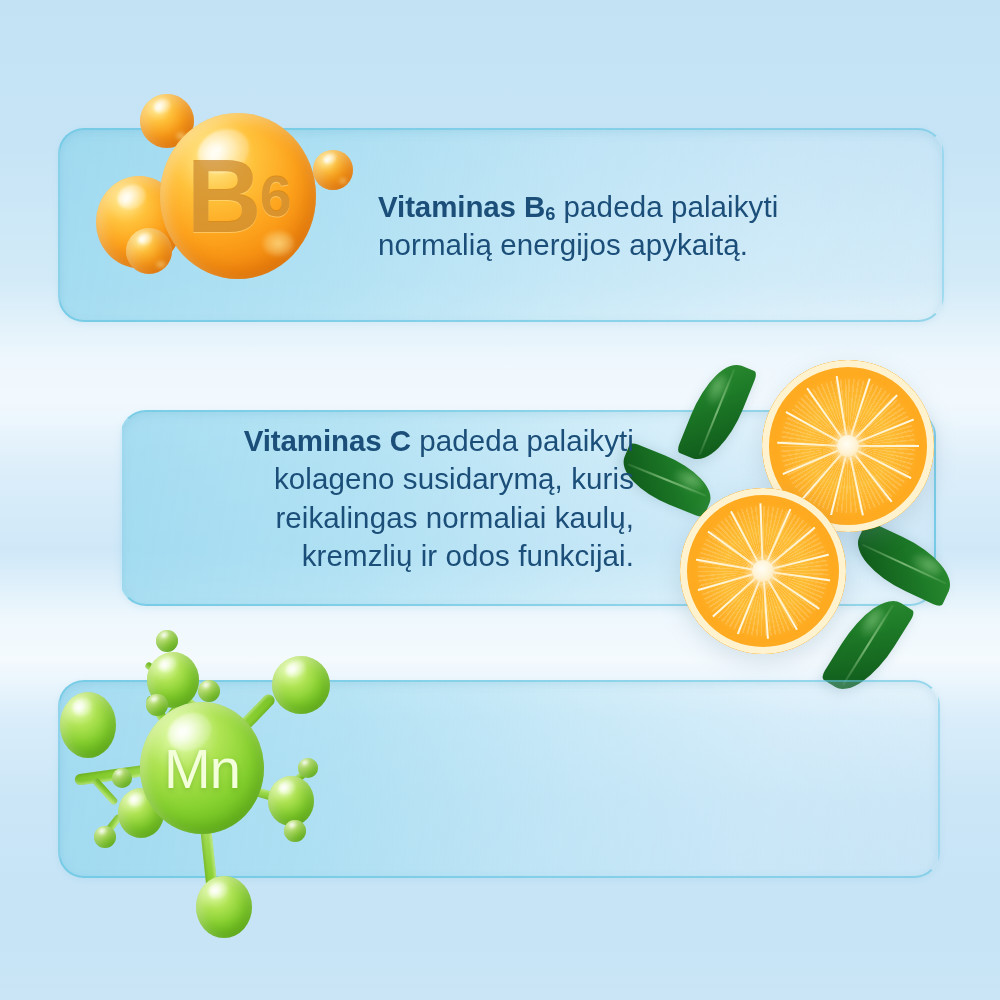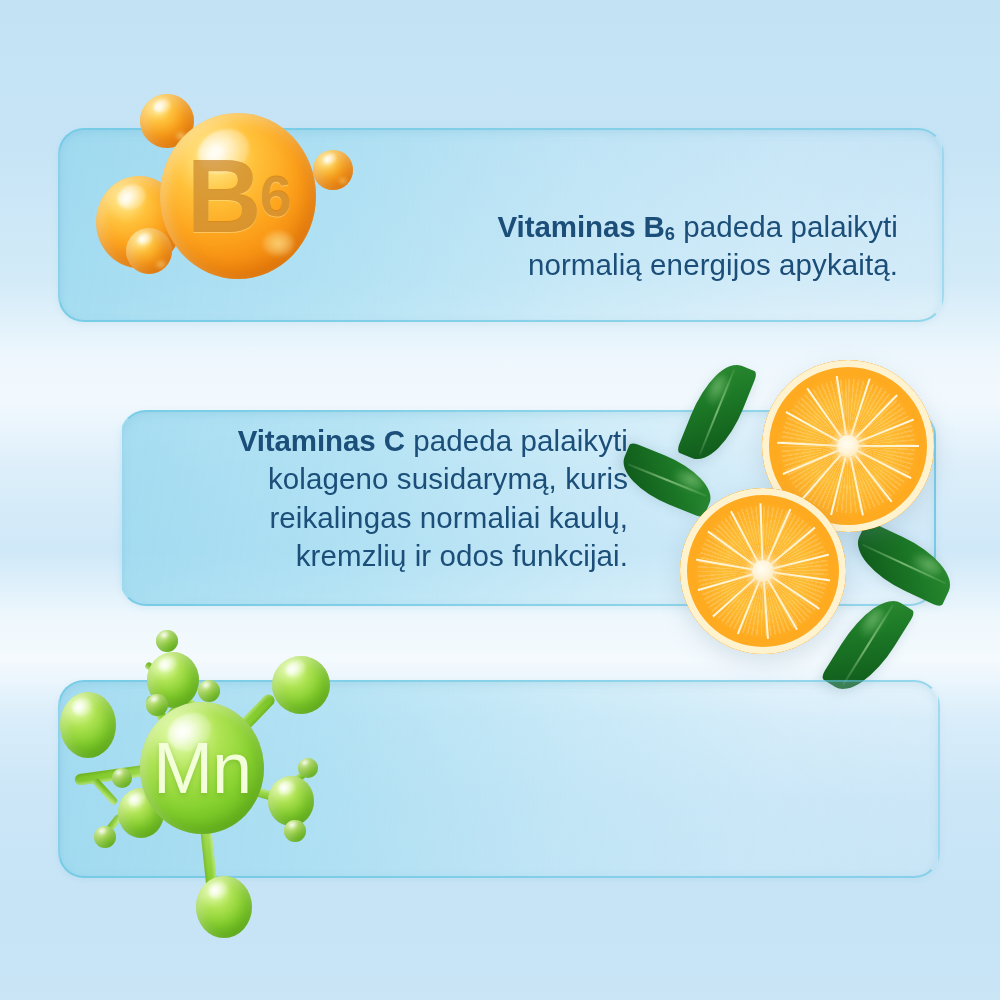--- a/index.html
+++ b/index.html
@@ -60,22 +60,22 @@
     position:absolute;
     color:#1b4e78;
     font-size:29.5px;
     line-height:1.30;
     letter-spacing:.1px;
     white-space:pre-line;
   }
   .txt b{ font-weight:700; letter-spacing:-.1px; }
   .txt sub{ font-size:.62em; vertical-align:-.18em; font-weight:700; }
 
-  .txt.t1{ left:378px; top:208px; text-align:right;  width:520px; }
-  .txt.t2{ left:118px; top:422px; text-align:right; width:510px; }
+  .txt.t1{ left:378px; top:188px; text-align:left;  width:520px; }
+  .txt.t2{ left:124px; top:422px; text-align:right; width:510px; }
   .txt.t3{ left:378px; top:732px; text-align:left;  width:520px; }
 
   
   .sphere{ position:absolute; border-radius:50%; }
 
   .sph-orange{
     background:
       radial-gradient(circle at 34% 26%, #fff8dc 0%, #ffe07a 9%, #ffc13a 26%, #fda21c 52%, #f3890f 74%, #e0730a 100%);
     box-shadow:inset -6px -8px 18px rgba(186,86,6,.38),
                inset 5px 6px 14px rgba(255,245,200,.55);
@@ -121,21 +121,21 @@
     font-weight:700;
     color:rgba(196,118,16,.62);
     text-shadow:0 1px 0 rgba(255,236,170,.45);
     font-size:104px;
     letter-spacing:-2px;
   }
   .glyph.b6 sub{ font-size:.55em; vertical-align:-.22em; }
   .glyph.mn{
     font-weight:400;
     color:#f2ffd9;
-    font-size:72px;
+    font-size:56px;
     letter-spacing:-1px;
     text-shadow:0 2px 5px rgba(80,150,25,.35);
   }
 
   
   .bond{
     position:absolute;
     background:linear-gradient(90deg,#a7de5e,#8bd133 55%,#7cc428);
     border-radius:8px;
     box-shadow:inset 0 -2px 3px rgba(70,130,18,.30),

